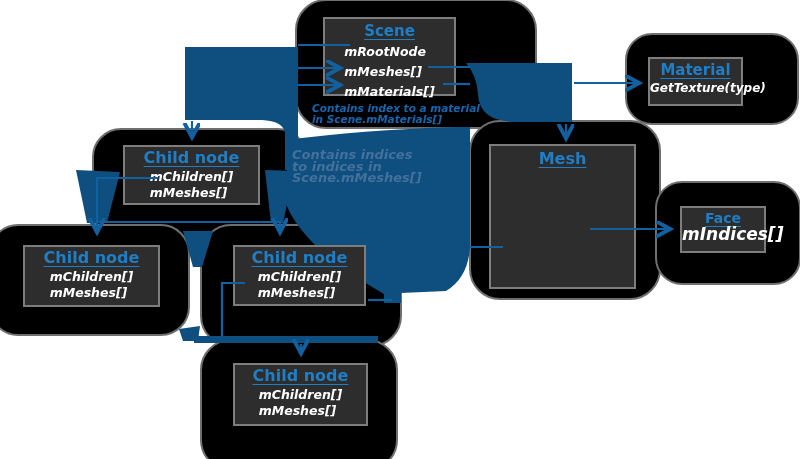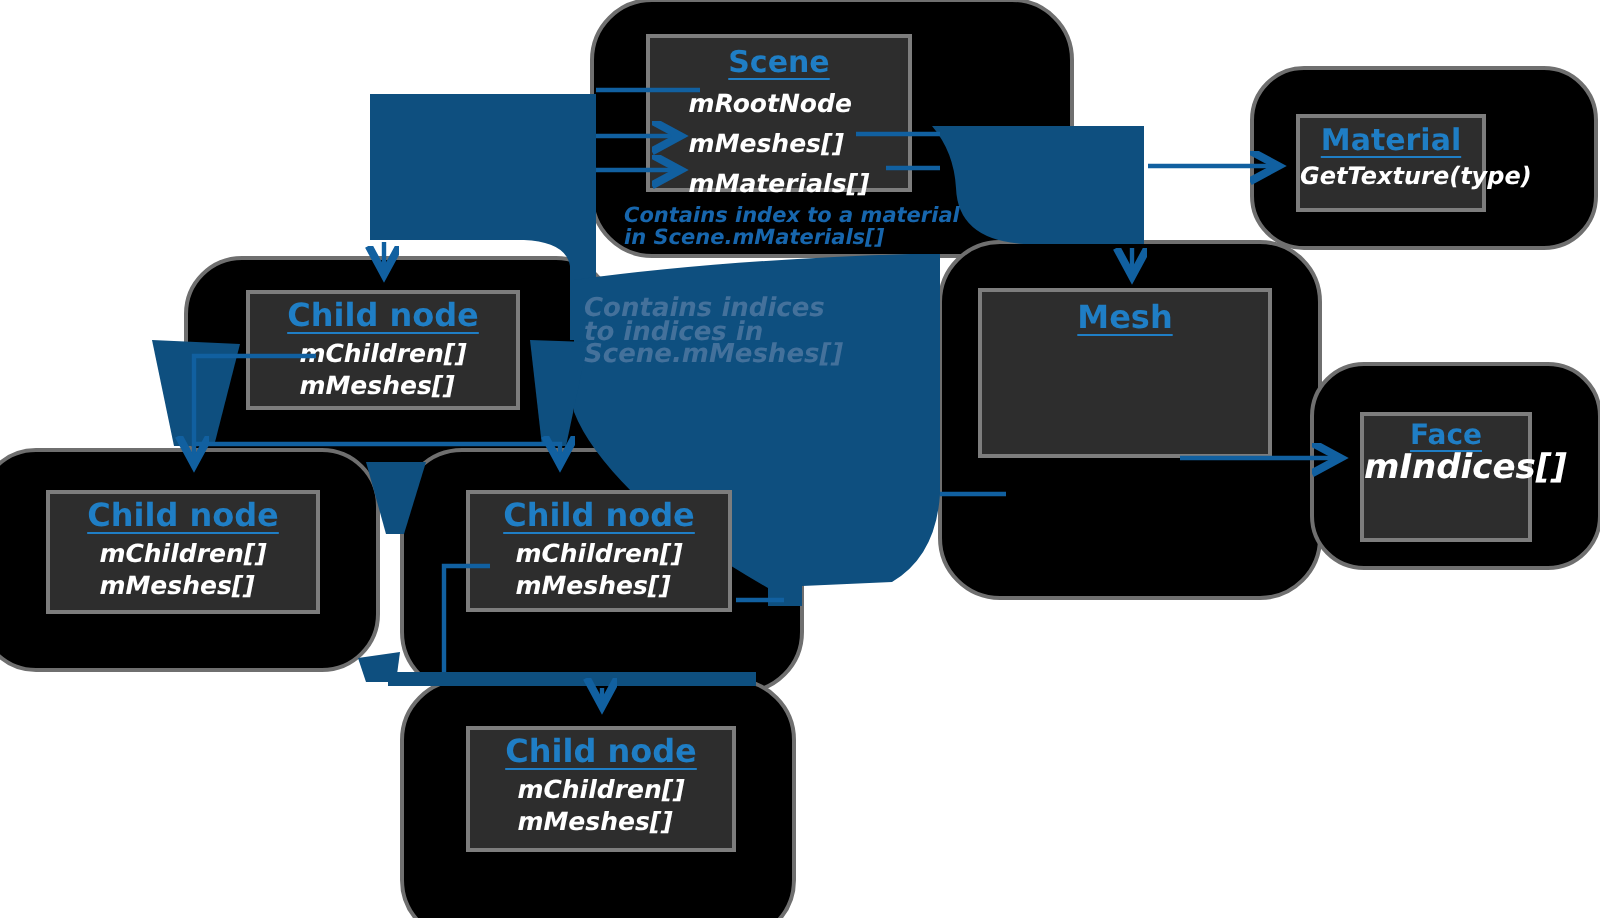--- a/index.html
+++ b/index.html
@@ -10,24 +10,24 @@
        text-align:center;color:#fff;z-index:3;}
   .title{font-weight:bold;color:#1f7ec5;text-decoration:underline;text-underline-offset:3px;
          font-size:15px;line-height:17px;padding-top:4px;}
   .fields{display:table;margin:3px auto 0;text-align:left;font-style:italic;font-weight:bold;
           font-size:12.5px;line-height:19px;color:#fff;}
   #box-scene{left:323px;top:17px;width:133px;height:79px;}
   #box-scene .fields{line-height:20px;margin-top:2px;}
   #box-material{left:648px;top:57px;width:95px;height:49px;}
   #box-material .title{font-size:15px;padding-top:3px;}
   #box-material .fields{font-size:12px;line-height:16px;margin-top:1px;}
-  #box-mesh{left:489px;top:144px;width:147px;height:85px;}
+  #box-mesh{left:489px;top:144px;width:147px;height:145px;}
   #box-mesh .title{font-size:16px;}
   #box-mesh .fields{line-height:18px;margin-top:2px;}
-  #box-face{left:680px;top:206px;width:86px;height:65px;}
+  #box-face{left:680px;top:206px;width:86px;height:47px;}
   #box-face .title{font-size:14px;line-height:15px;padding-top:3px;}
   #box-face .fields{font-size:17px;line-height:14px;margin-top:1px;}
   #box-root{left:123px;top:145px;width:137px;height:60px;}
   #box-child1{left:23px;top:245px;width:137px;height:62px;}
   #box-child2{left:233px;top:245px;width:133px;height:61px;}
   #box-child3{left:233px;top:363px;width:135px;height:63px;}
   #box-root .title,#box-child1 .title,#box-child2 .title,#box-child3 .title{
       font-size:16px;line-height:18px;padding-top:2px;}
   #box-root .fields,#box-child1 .fields,#box-child2 .fields,#box-child3 .fields{
       line-height:15.5px;margin-top:2px;}

